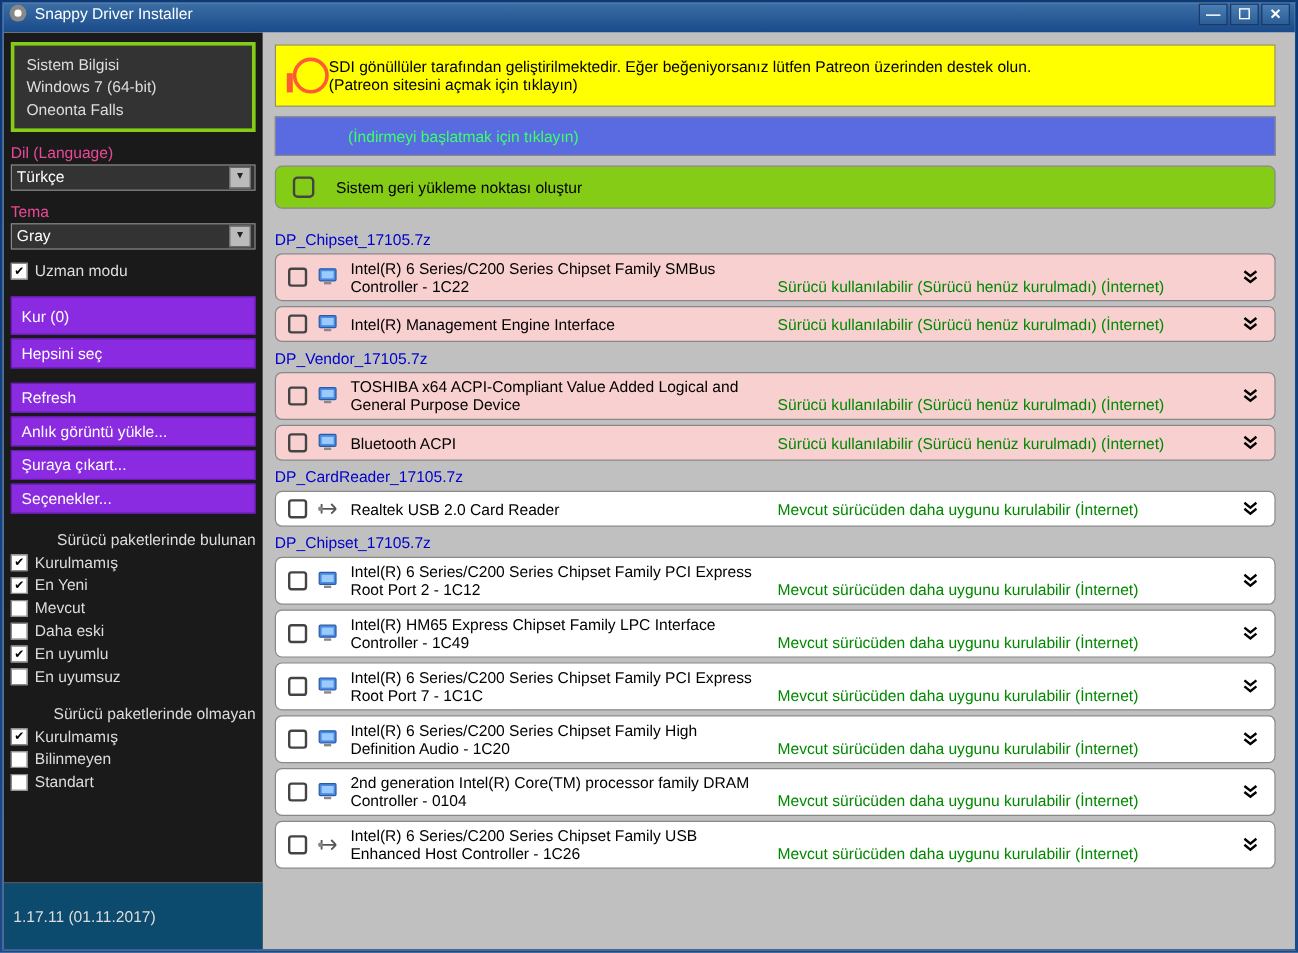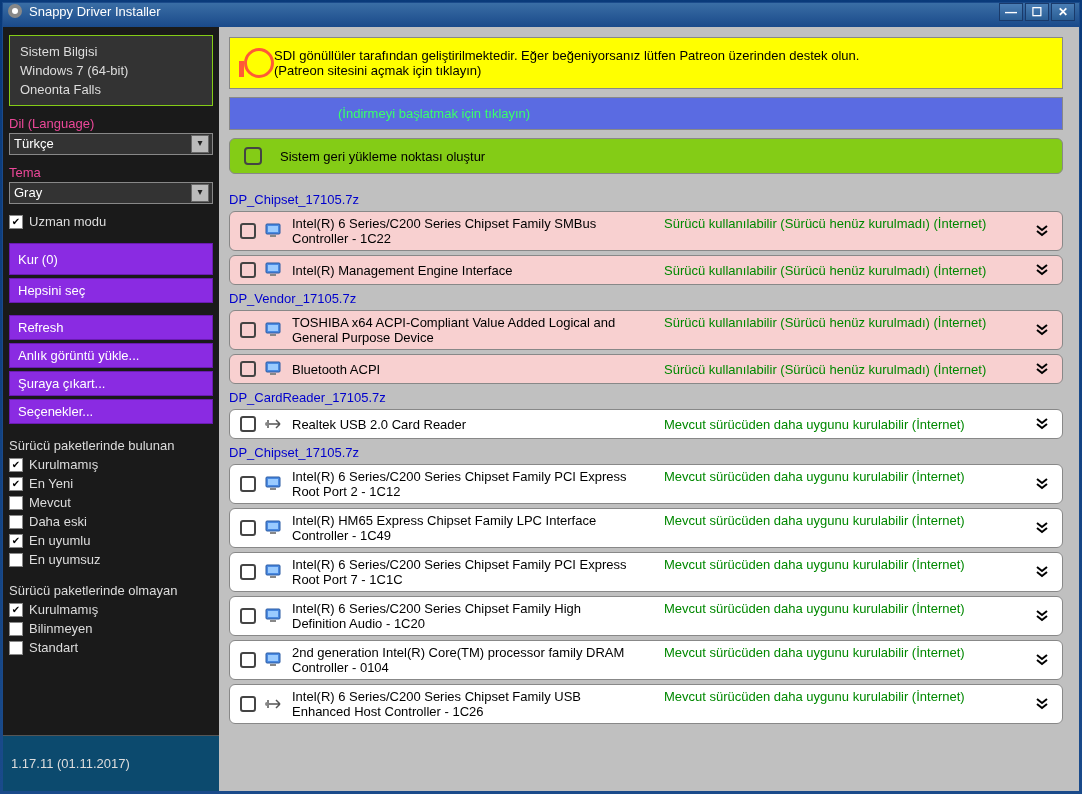--- a/index.html
+++ b/index.html
@@ -6,50 +6,50 @@
   body { background: linear-gradient(to bottom, #0a3a7a 0%, #1a4a8a 100%); width: 1082px; height: 794px; overflow: hidden; }
   .window { width: 1078px; height: 790px; margin: 2px; background: #d4d0c8; border: 1px solid #1a4a8a; display: flex; flex-direction: column; }
   .titlebar { background: linear-gradient(to bottom, #3a6ea5 0%, #1a4a8a 100%); color: #fff; height: 24px; display: flex; align-items: flex-start; justify-content: space-between; padding: 0 4px; }
   .titlebar-left { display: flex; align-items: center; gap: 6px; }
   .titlebar-icon { width: 16px; height: 16px; display: inline-block; }
   .title-text { font-weight: normal; font-size: 13px; }
   .titlebar-buttons { display: flex; gap: 2px; }
   .title-btn { width: 24px; height: 18px; background: linear-gradient(to bottom, #4a7eb5 0%, #2a5e95 100%); border: 1px solid #1a3a6a; color: #fff; display: flex; align-items: center; justify-content: center; font-size: 12px; cursor: pointer; font-weight: bold; }
   .content { flex: 1; display: flex; overflow: hidden; }
   .sidebar { width: 216px; background: #1a1a1a; color: #ddd; display: flex; flex-direction: column; padding: 8px 6px; overflow: hidden; }
-  .sys-box { background: #333; border: 1px solid #84cc16; padding: 6px 10px; margin-bottom: 8px; color: #ddd; }
+  .sys-box { background: #333; border: 3px solid #84cc16; padding: 6px 10px; margin-bottom: 8px; color: #ddd; }
   .sys-box div { padding: 2px 0; }
   .lang-box, .tema-box { margin-bottom: 2px; }
   .box-label { color: #ec4899; font-size: 13px; padding: 2px 0; }
   .combo { width: 100%; height: 22px; background: #333; color: #fff; border: 1px solid #888; padding: 2px 4px; appearance: none; position: relative; }
   .combo-wrap { position: relative; margin-bottom: 6px; }
   .combo-wrap::after { content: "▾"; position: absolute; right: 4px; top: 2px; color: #222; background: #bbb; width: 16px; height: 16px; text-align: center; border: 1px solid #666; font-size: 10px; line-height: 14px; }
   .chk-row { display: flex; align-items: center; gap: 6px; padding: 2px 0; color: #ddd; }
   .chk { width: 14px; height: 14px; border: 1px solid #888; background: #fff; display: inline-flex; align-items: center; justify-content: center; font-size: 10px; color: #000; }
   .chk.checked::after { content: "✔"; font-size: 10px; }
   .purple-group { margin-top: 12px; display: flex; flex-direction: column; gap: 3px; }
   .purple-btn { background: #8a2be2; color: #fff; border: 1px solid #6a1bb2; padding: 4px 8px; text-align: left; cursor: pointer; font-size: 13px; }
   .big-btn { height: 32px; display: flex; align-items: center; }
-  .filter-box { margin-top: 12px; }
+  .filter-box { margin-top: 12px; text-align: right; }
   .filter-title { color: #ddd; font-size: 13px; padding: 2px 0; }
   .version-bar { margin-top: auto; background: #0c4a6e; color: #ddd; padding: 20px 8px; margin-left: -6px; margin-right: -6px; margin-bottom: -8px; border-top: 1px solid #555; }
   .main { flex: 1; background: #c0c0c0; overflow-y: scroll; padding: 10px 16px 10px 10px; }
   .banner-yellow { background: #ffff00; border: 1px solid #888; padding: 10px 14px; margin-bottom: 8px; display: flex; align-items: center; color: #000; }
   .patreon-icon { width: 30px; height: 30px; border-radius: 50%; border: 3px solid #ff5a36; display: inline-block; position: relative; }
   .patreon-icon::after { content: ""; position: absolute; left: -8px; top: 10px; width: 5px; height: 16px; background: #ff5a36; }
   .banner-blue { background: #5a6be2; border: 1px solid #888; padding: 8px 60px; margin-bottom: 8px; color: #fff; }
-  .banner-blue .green { color: #3aff6a; margin-left: 48px; }
+  .banner-blue .green { color: #3aff6a; }
   .restore-box { background: #84cc16; border: 1px solid #888; border-radius: 6px; padding: 8px 14px; display: flex; align-items: center; gap: 18px; margin-bottom: 18px; }
   .big-chk { width: 18px; height: 18px; border: 2px solid #444; border-radius: 4px; }
   .group-title { color: #0000cc; margin-bottom: 4px; margin-top: 6px; }
   .driver-row { border: 1px solid #888; border-radius: 6px; padding: 4px 10px 4px 10px; display: flex; align-items: center; gap: 8px; margin-bottom: 4px; background: #fff; }
   .driver-row.pink { background: #f8d0d0; }
   .row-chk { width: 16px; height: 16px; border: 2px solid #444; border-radius: 3px; flex-shrink: 0; }
   .dev-icon { width: 20px; height: 20px; flex-shrink: 0; }
-  .row-text { flex: 1; display: flex; gap: 32px; }
+  .row-text { flex: 1; display: flex; gap: 16px; align-items: flex-end; }
   .dev-name { color: #000; width: 340px; }
   .dev-status { color: #008800; flex: 1; }
   .expand-icon { width: 18px; height: 18px; font-weight: bold; font-size: 16px; color: #000; cursor: pointer; flex-shrink: 0; }
   ::-webkit-scrollbar { width: 17px; }
   ::-webkit-scrollbar-track { background: #e8e8e8; }
   ::-webkit-scrollbar-thumb { background: #b0b0b0; border: 1px solid #888; }
 </style>
 </head>
 <body>
 

